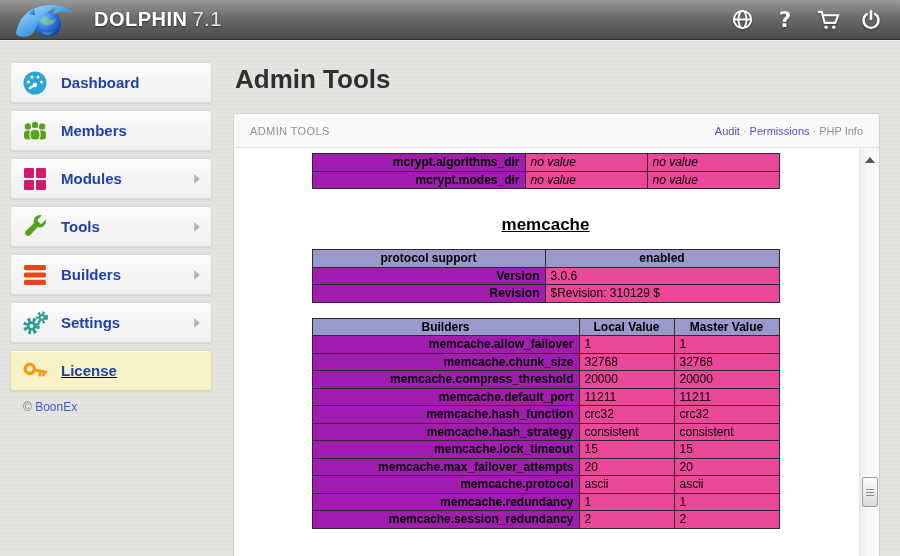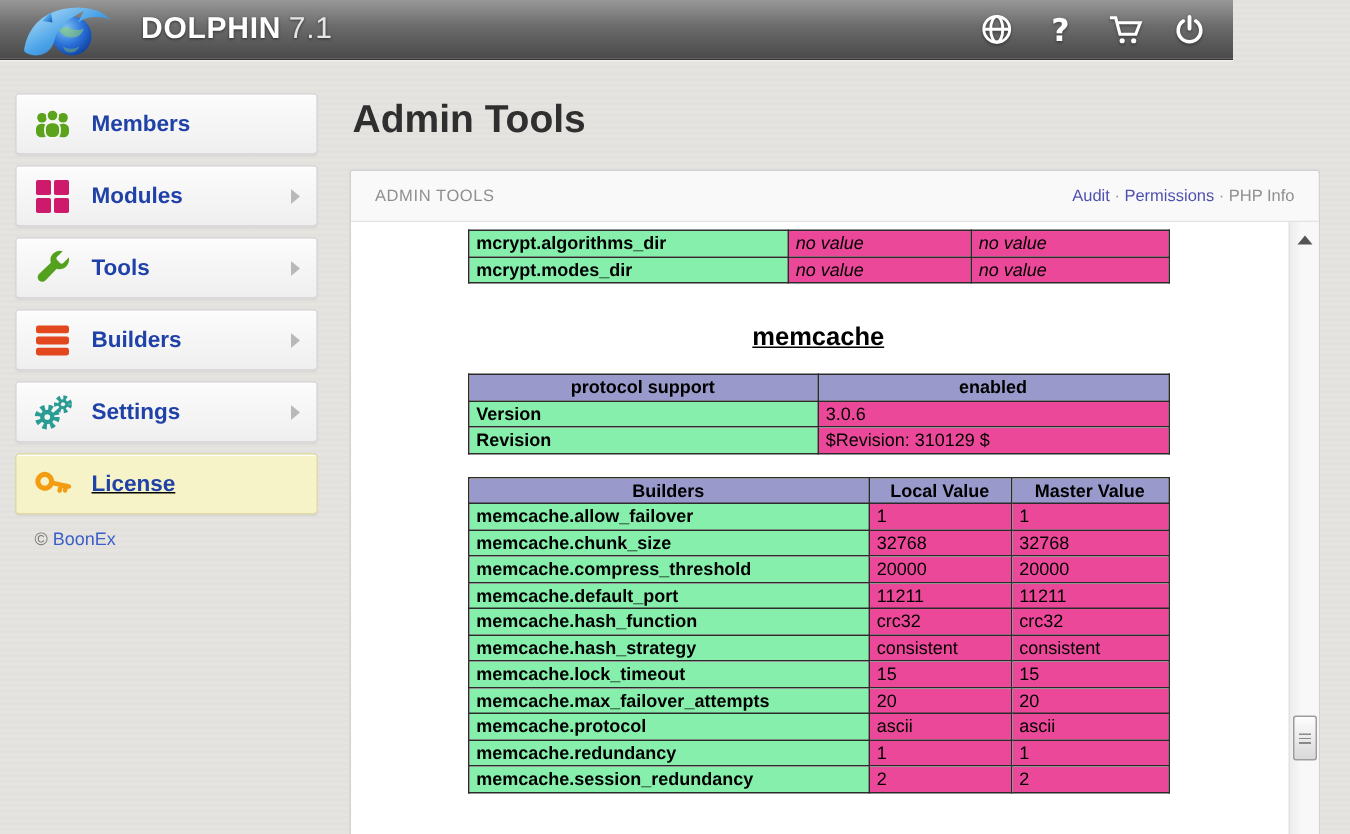--- a/index.html
+++ b/index.html
@@ -6,21 +6,21 @@
   html,body { width:900px; height:556px; }
   body {
     position: relative;
     overflow: hidden;
     font-family: "Liberation Sans", sans-serif;
     background: repeating-linear-gradient(0deg,#e5e4e1 0 2px,#e2e1de 2px 4px);
   }
 
   
   .topbar {
-    position: absolute; top:0; left:0; width:822px; height:40px;
+    position: absolute; top:0; left:0; width:900px; height:40px;
     background: linear-gradient(#989898,#6b6b6b 45%,#4a4a4a);
     border-bottom: 1px solid #333;
     box-shadow: 0 1px 0 rgba(255,255,255,.55);
     display: flex; align-items: center;
   }
   .logo { width:82px; height:40px; margin-left:6px; flex:0 0 auto; cursor:pointer; }
   .brand { font-size:20px; font-weight:bold; color:#fff; letter-spacing:.5px;
            text-shadow:0 1px 2px rgba(0,0,0,.55); margin-left:6px; }
   .brand .ver { font-weight:normal; color:#e6e6e6; margin-left:5px; }
   .top-icons { margin-left:auto; margin-right:16px; display:flex; align-items:center; gap:17px; }
@@ -57,21 +57,21 @@
   .panel-links .current { color:#8f8f8f; }
   .panel-body { position:relative; height:424px; overflow:hidden; background:#fff; }
 
   
   .pi-content { padding-top:5px; margin:0 23px 0 1px; }
   .pi-table { border-collapse:collapse; table-layout:fixed; width:467px; margin:0 auto;
     font-size:12px; color:#000; }
   .pi-table th, .pi-table td { border:1px solid #2b2b2b; padding:2px 5px; line-height:12.5px;
     overflow:hidden; white-space:nowrap; }
   .pi-table th.h { background:#9999cc; font-weight:bold; text-align:center; }
-  .pi-table td.e { background:#86efac; font-weight:bold; text-align:left; }
+  .pi-table td.e { background:#a21caf; font-weight:bold; text-align:right; }
   .pi-table td.v { background:#ec4899; font-weight:normal; }
   .pi-heading { font-size:17px; line-height:20px; font-weight:bold; text-align:center; color:#000;
     font-family:"Liberation Sans",sans-serif; }
   .hd-memcache { margin:26px 0 14px;text-decoration:underline; }
   .tbl-support { margin-bottom:15px; }
   .hd-next { margin-top:26px; }
 
   
   .scrollbar { position:absolute; top:0; right:0; width:20px; height:424px;
     background:linear-gradient(90deg,#ededed,#f8f8f8 40%); border-left:1px solid #e2e2e2; }
@@ -133,20 +133,32 @@
       <svg width="22" height="22" viewBox="0 0 24 24" fill="none" stroke="#fff">
         <path d="M7.5 5.5 a8.2 8.2 0 1 0 9 0" stroke-width="2.6" stroke-linecap="round"></path>
         <path d="M12 2.5 V11" stroke-width="2.8" stroke-linecap="round"></path>
       </svg>
     </span>
   </div>
 </div>
 
 <div class="sidebar">
 
+  <div class="side-item">
+    <svg class="side-icon" viewBox="0 0 26 26">
+      <circle cx="13" cy="13" r="11.5" fill="#2ba7d1"></circle>
+      <circle cx="6.5" cy="12" r="1.5" fill="#fff"></circle>
+        <circle cx="10" cy="7" r="1.5" fill="#fff"></circle>
+      <circle cx="16" cy="7" r="1.5" fill="#fff"></circle>
+        <circle cx="19.5" cy="12" r="1.5" fill="#fff"></circle>
+      <path d="M13 15 L8 18" stroke="#fff" stroke-width="2.4" stroke-linecap="round"></path>
+      <circle cx="13" cy="15" r="2.2" fill="#fff"></circle>
+    </svg>
+    <span class="side-label">Dashboard</span>
+  </div>
 
   <div class="side-item">
     <svg class="side-icon" viewBox="0 0 26 26" fill="#5aa31b">
       <circle cx="6" cy="8.5" r="3.2"></circle>
         <rect x="2" y="12.5" width="8" height="9" rx="3.5"></rect>
       <circle cx="20" cy="8.5" r="3.2"></circle>
         <rect x="16" y="12.5" width="8" height="9" rx="3.5"></rect>
       <circle cx="13" cy="7" r="3.8" stroke="#f6f6f6" stroke-width="1.2"></circle>
       <rect x="8" y="11.5" width="10" height="10.5" rx="4.2" stroke="#f6f6f6" stroke-width="1.2"></rect>
     </svg>

